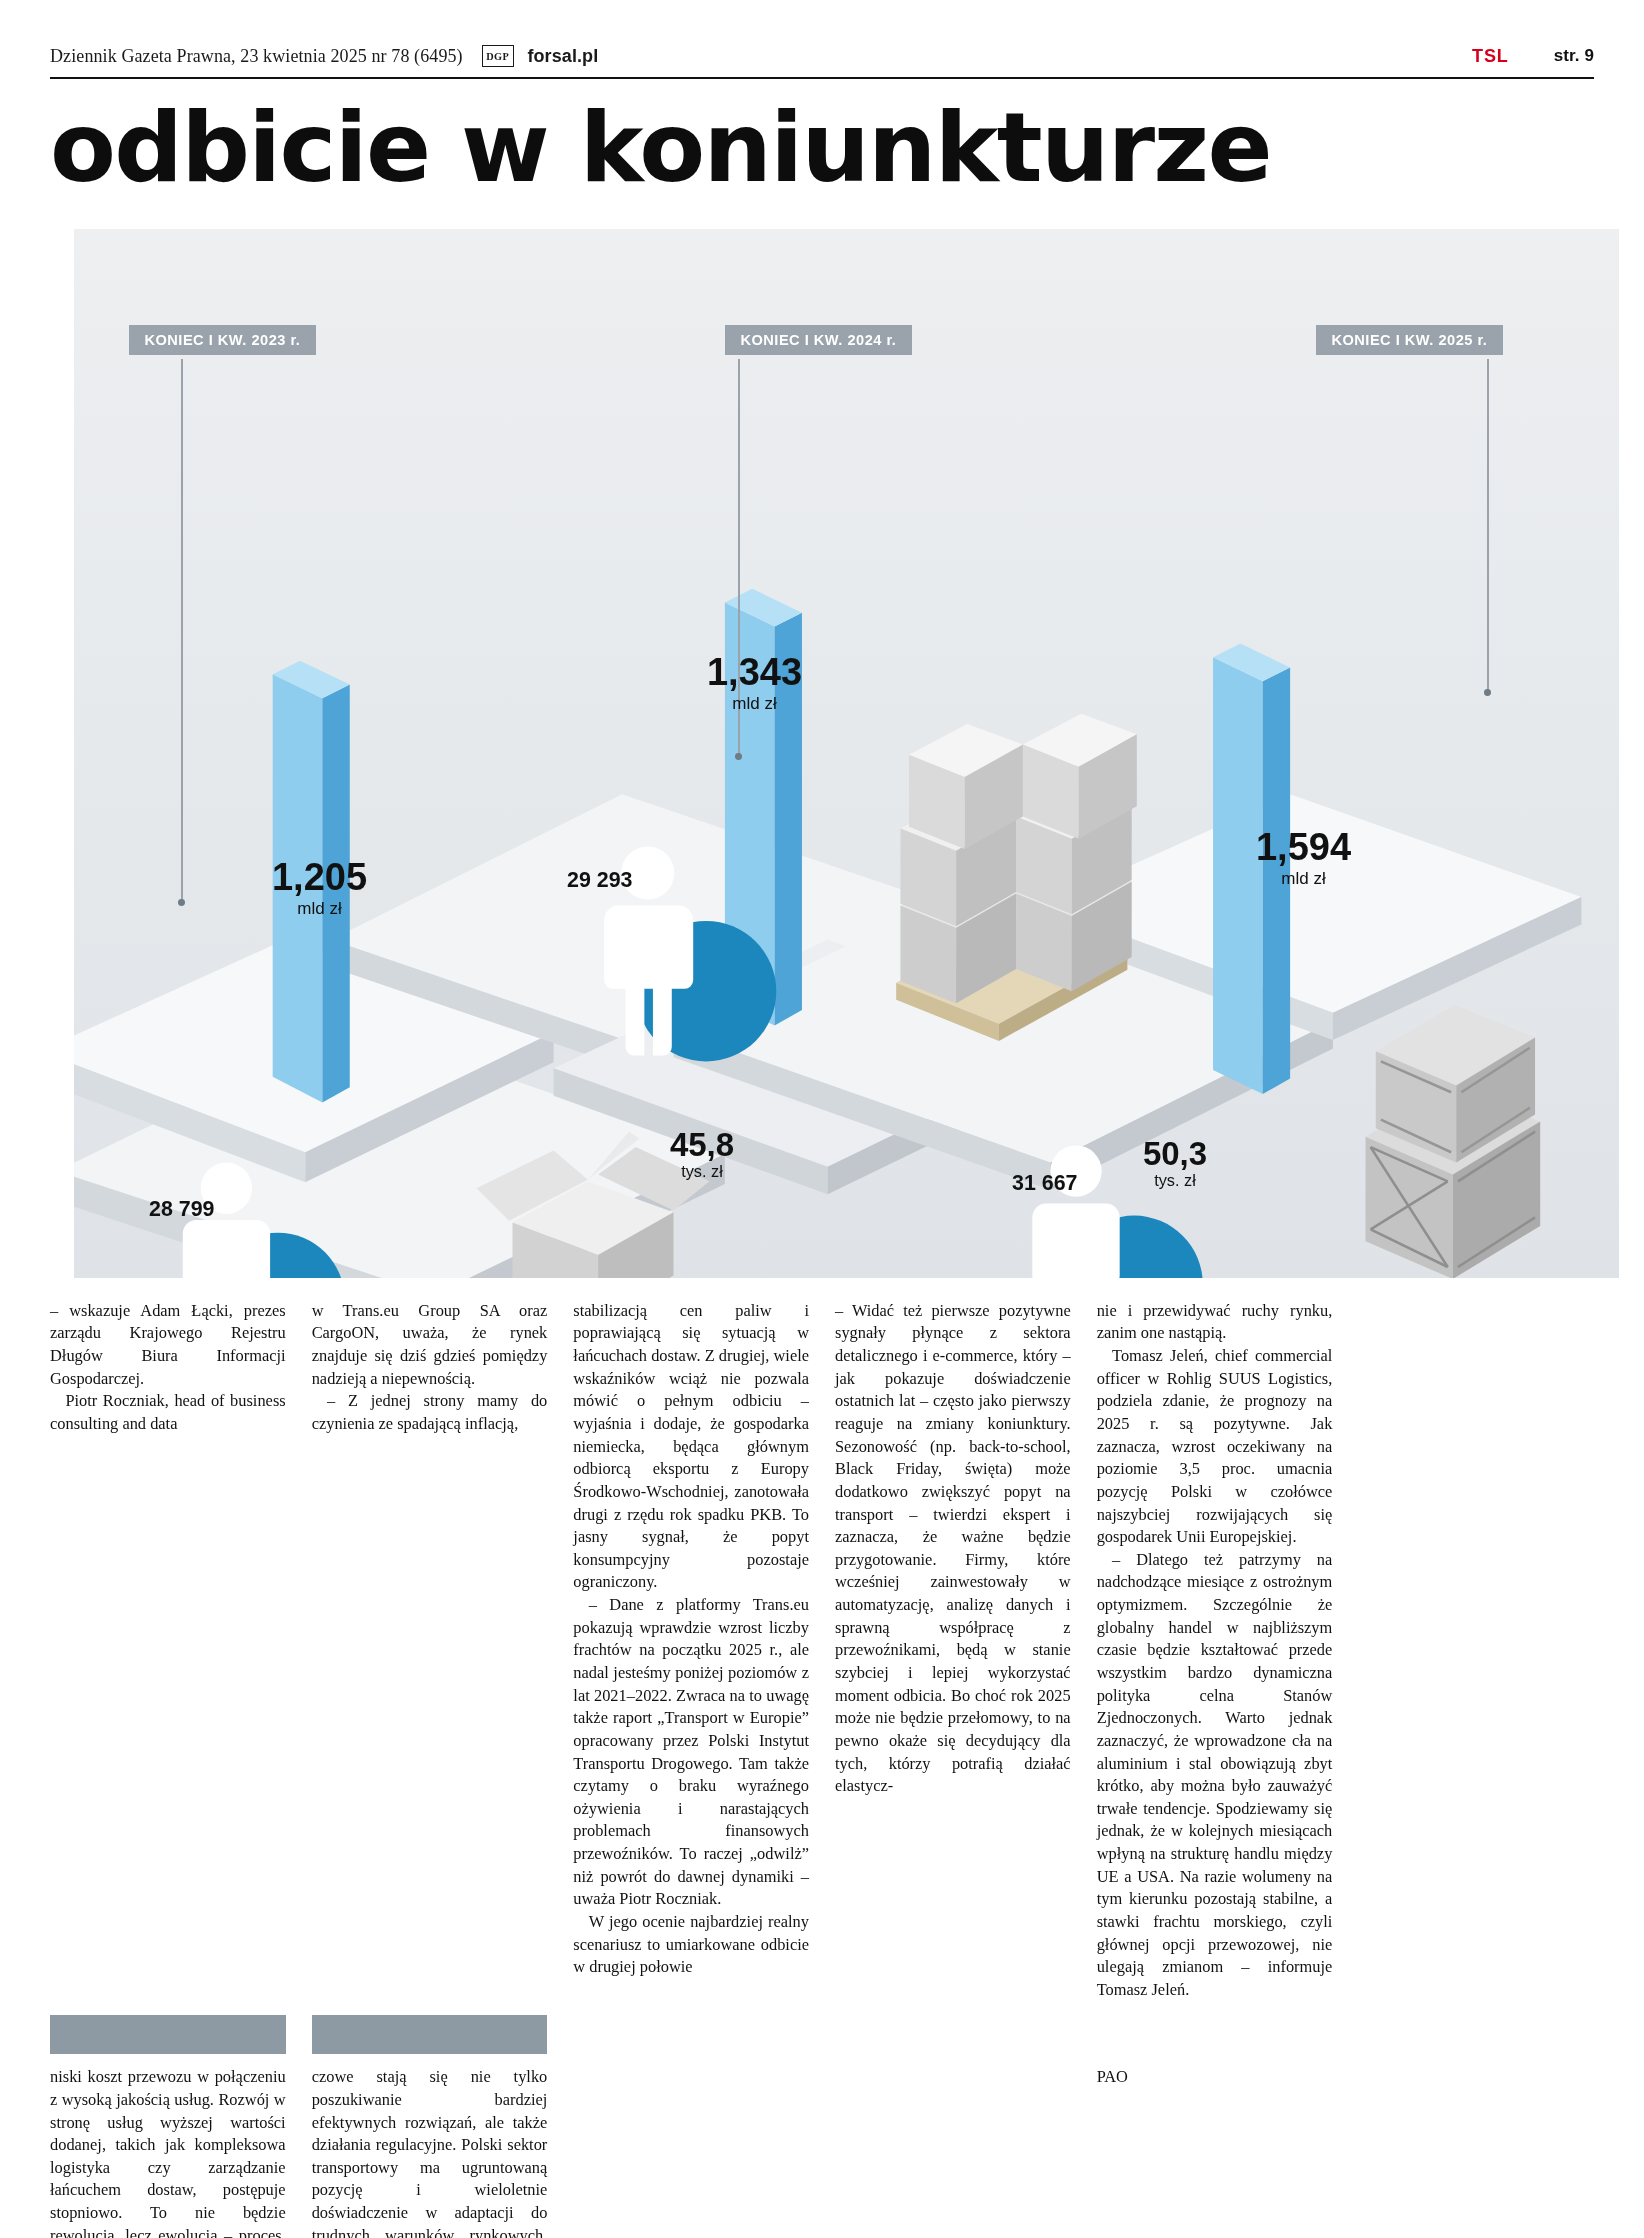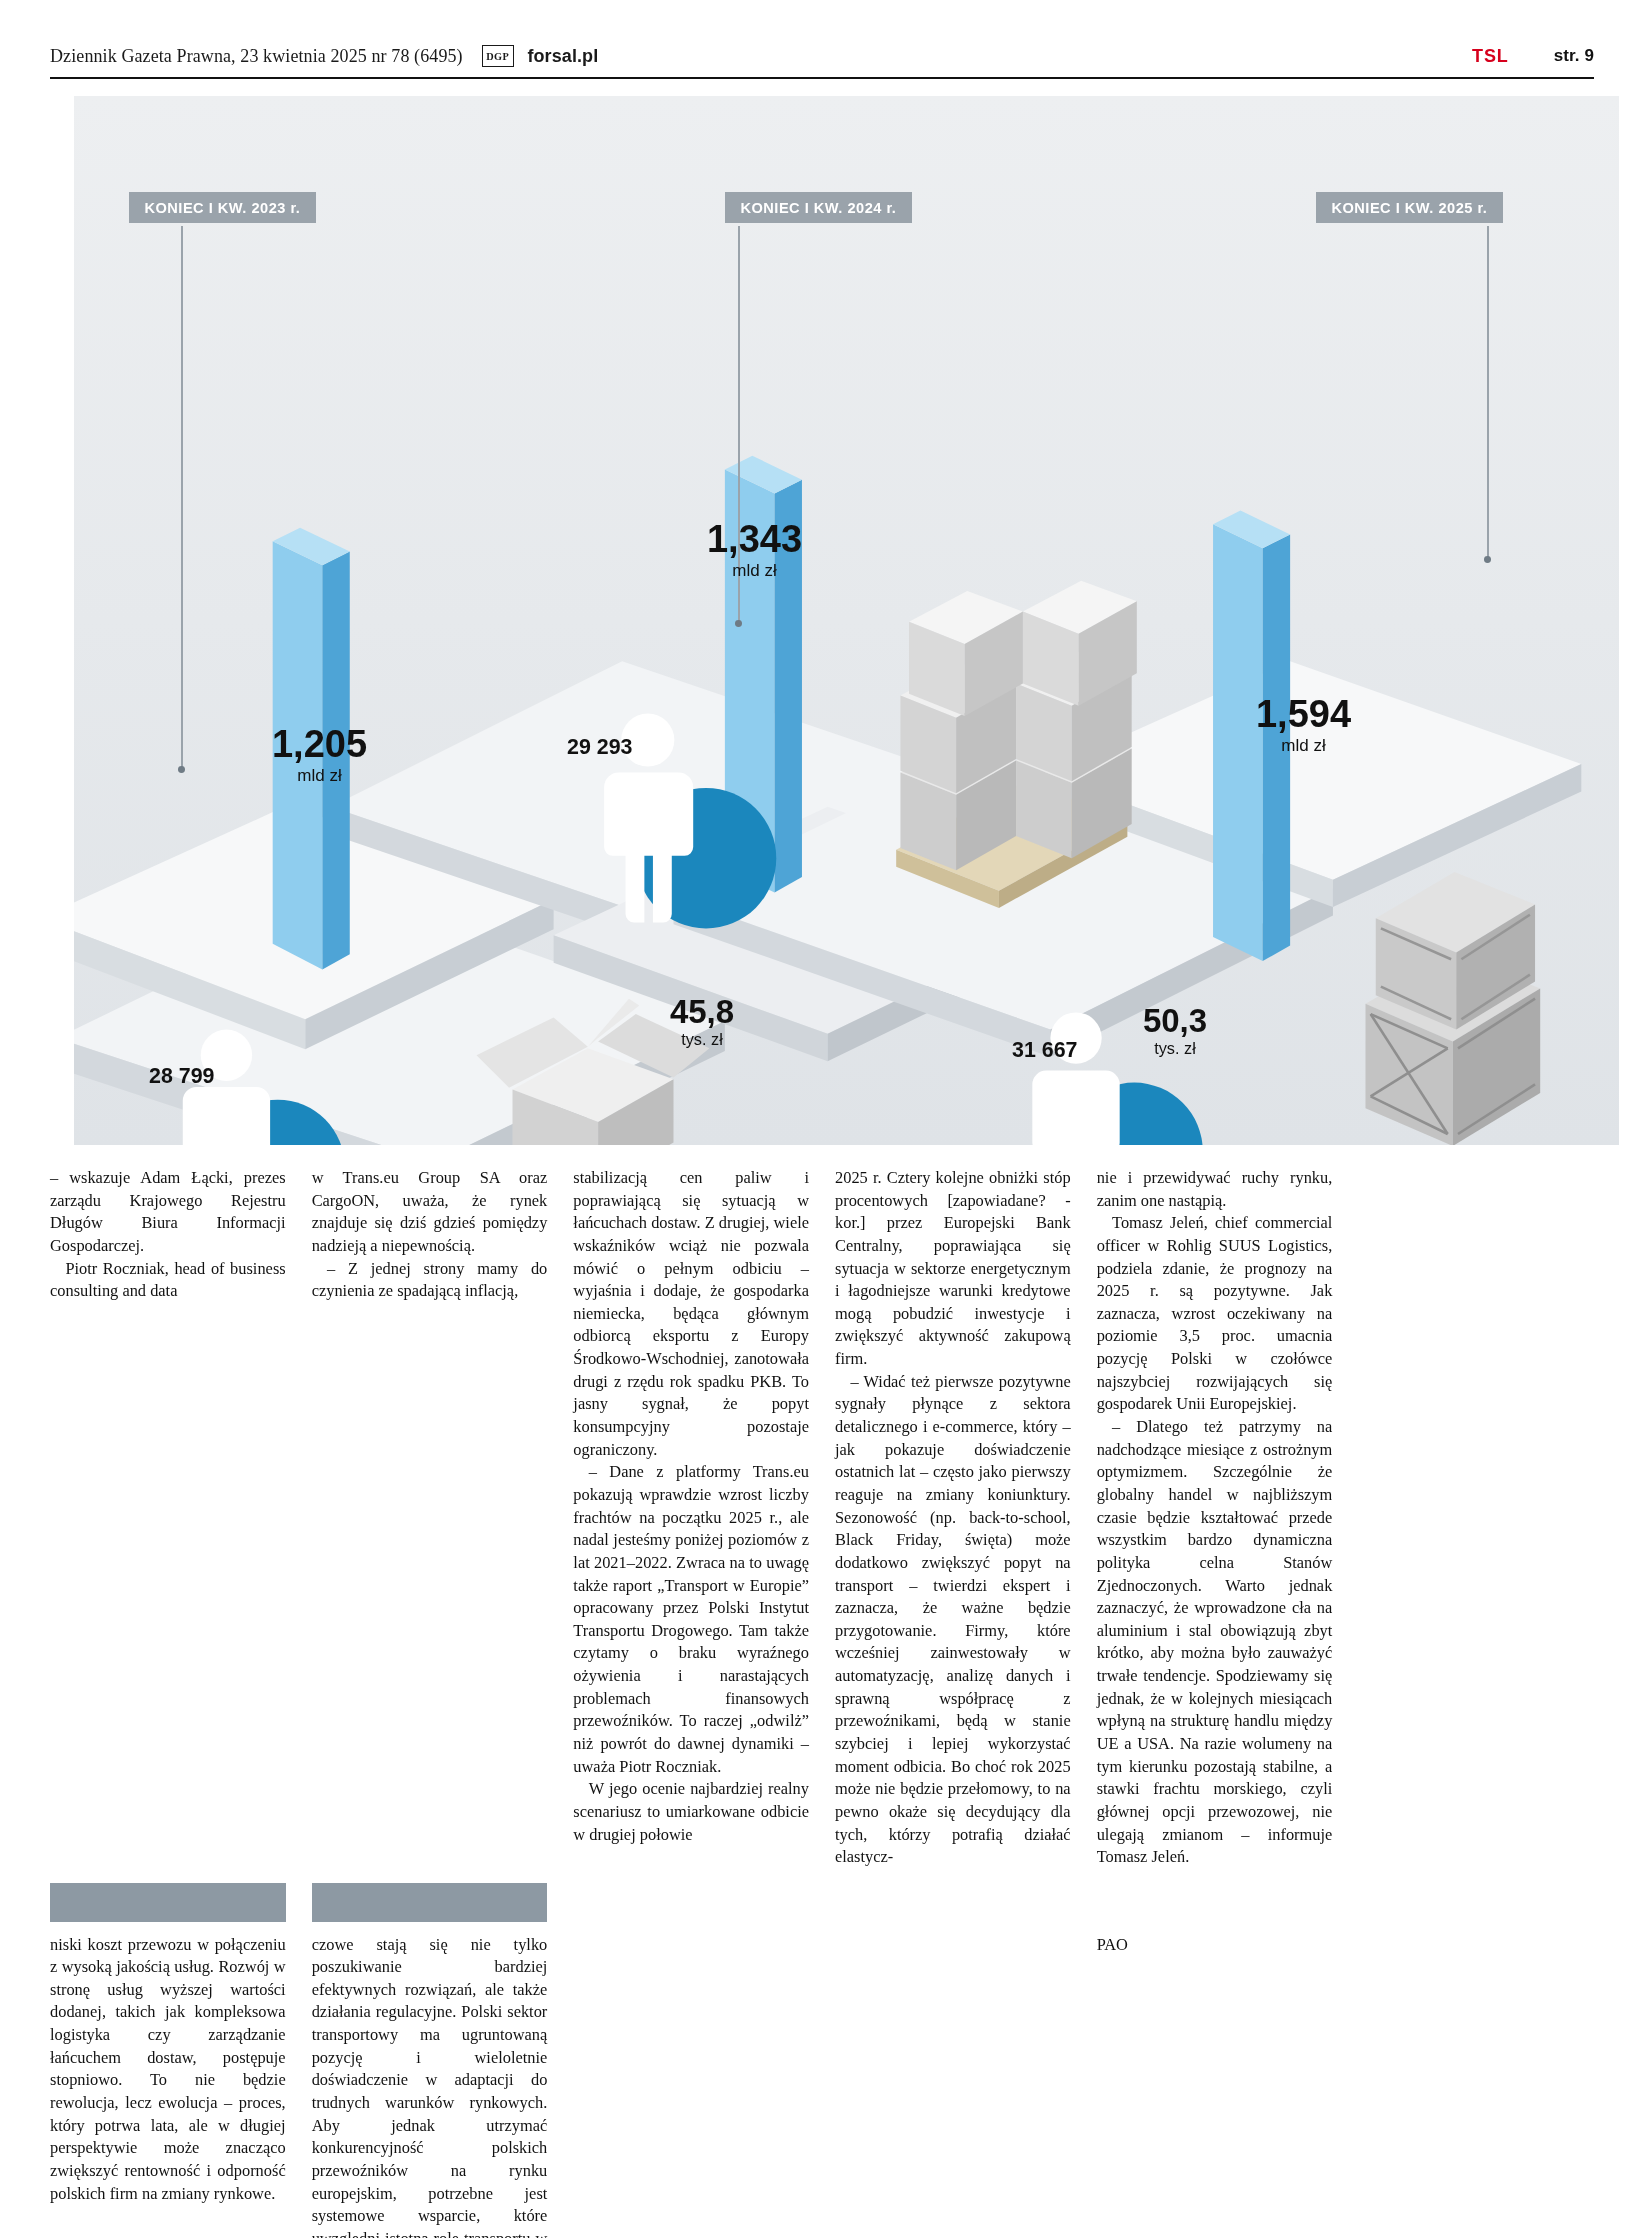--- a/index.html
+++ b/index.html
@@ -210,20 +210,21 @@
   <div class="masthead">
     <span class="mh-left">Dziennik Gazeta Prawna, 23 kwietnia 2025  nr 78 (6495)</span>
     <span class="dgp-logo">DGP</span>
     <span class="forsal">forsal.pl</span>
     <span class="spacer"></span>
     <span class="tsl">TSL</span>
     <span class="pageno">str. 9</span>
   </div>
   <div class="rule"></div>
 
+  <h1 class="headline">odbicie w koniunkturze</h1>
 
   <div class="infographic">
 
     <svg class="floorwrap" viewBox="0 0 1804 1225" preserveAspectRatio="none">
       <defs>
         <linearGradient id="bgGrad" x1="0" y1="0" x2="0" y2="1">
           <stop offset="0%" stop-color="#edeff1"></stop>
           <stop offset="100%" stop-color="#dfe3e7"></stop>
         </linearGradient>
         <linearGradient id="barFace" x1="0" y1="0" x2="1" y2="0">
@@ -470,21 +471,20 @@
       <div class="col">
         <p>w Trans.eu Group SA oraz CargoON, uważa, że rynek znajduje się dziś gdzieś pomiędzy nadzieją a niepewnością.</p>
         <p>– Z jednej strony mamy do czynienia ze spadającą inflacją,</p>
       </div>
       <div class="col">
         <p>stabilizacją cen paliw i poprawiającą się sytuacją w łańcuchach dostaw. Z drugiej, wiele wskaźników wciąż nie pozwala mówić o pełnym odbiciu – wyjaśnia i dodaje, że gospodarka niemiecka, będąca głównym odbiorcą eksportu z Europy Środkowo-Wschodniej, zanotowała drugi z rzędu rok spadku PKB. To jasny sygnał, że popyt konsumpcyjny pozostaje ograniczony.</p>
         <p>– Dane z platformy Trans.eu pokazują wprawdzie wzrost liczby frachtów na początku 2025 r., ale nadal jesteśmy poniżej poziomów z lat 2021–2022. Zwraca na to uwagę także raport „Transport w Europie” opracowany przez Polski Instytut Transportu Drogowego. Tam także czytamy o braku wyraźnego ożywienia i narastających problemach finansowych przewoźników. To raczej „odwilż” niż powrót do dawnej dynamiki – uważa Piotr Roczniak.</p>
         <p>W jego ocenie najbardziej realny scenariusz to umiarkowane odbicie w drugiej połowie</p>
       </div>
       <div class="col">
-        <p>2025 r. Cztery kolejne obniżki stóp procentowych [zapowiadane? - kor.] przez Europejski Bank Centralny, poprawiająca się sytuacja w sektorze energetycznym i łagodniejsze warunki kredytowe mogą pobudzić inwestycje i zwiększyć aktywność zakupową firm.</p>
         <p>– Widać też pierwsze pozytywne sygnały płynące z sektora detalicznego i e-commerce, który – jak pokazuje doświadczenie ostatnich lat – często jako pierwszy reaguje na zmiany koniunktury. Sezonowość (np. back-to-school, Black Friday, święta) może dodatkowo zwiększyć popyt na transport – twierdzi ekspert i zaznacza, że ważne będzie przygotowanie. Firmy, które wcześniej zainwestowały w automatyzację, analizę danych i sprawną współpracę z przewoźnikami, będą w stanie szybciej i lepiej wykorzystać moment odbicia. Bo choć rok 2025 może nie będzie przełomowy, to na pewno okaże się decydujący dla tych, którzy potrafią działać elastycz-</p>
       </div>
       <div class="col">
         <p>nie i przewidywać ruchy rynku, zanim one nastąpią.</p>
         <p>Tomasz Jeleń, chief commercial officer w Rohlig SUUS Logistics, podziela zdanie, że prognozy na 2025 r. są pozytywne. Jak zaznacza, wzrost oczekiwany na poziomie 3,5 proc. umacnia pozycję Polski w czołówce najszybciej rozwijających się gospodarek Unii Europejskiej.</p>
         <p>– Dlatego też patrzymy na nadchodzące miesiące z ostrożnym optymizmem. Szczególnie że globalny handel w najbliższym czasie będzie kształtować przede wszystkim bardzo dynamiczna polityka celna Stanów Zjednoczonych. Warto jednak zaznaczyć, że wprowadzone cła na aluminium i stal obowiązują zbyt krótko, aby można było zauważyć trwałe tendencje. Spodziewamy się jednak, że w kolejnych miesiącach wpłyną na strukturę handlu między UE a USA. Na razie wolumeny na tym kierunku pozostają stabilne, a stawki frachtu morskiego, czyli głównej opcji przewozowej, nie ulegają zmianom – informuje Tomasz Jeleń.</p>
       </div>
       <div class="col"></div>
     </div>
 

